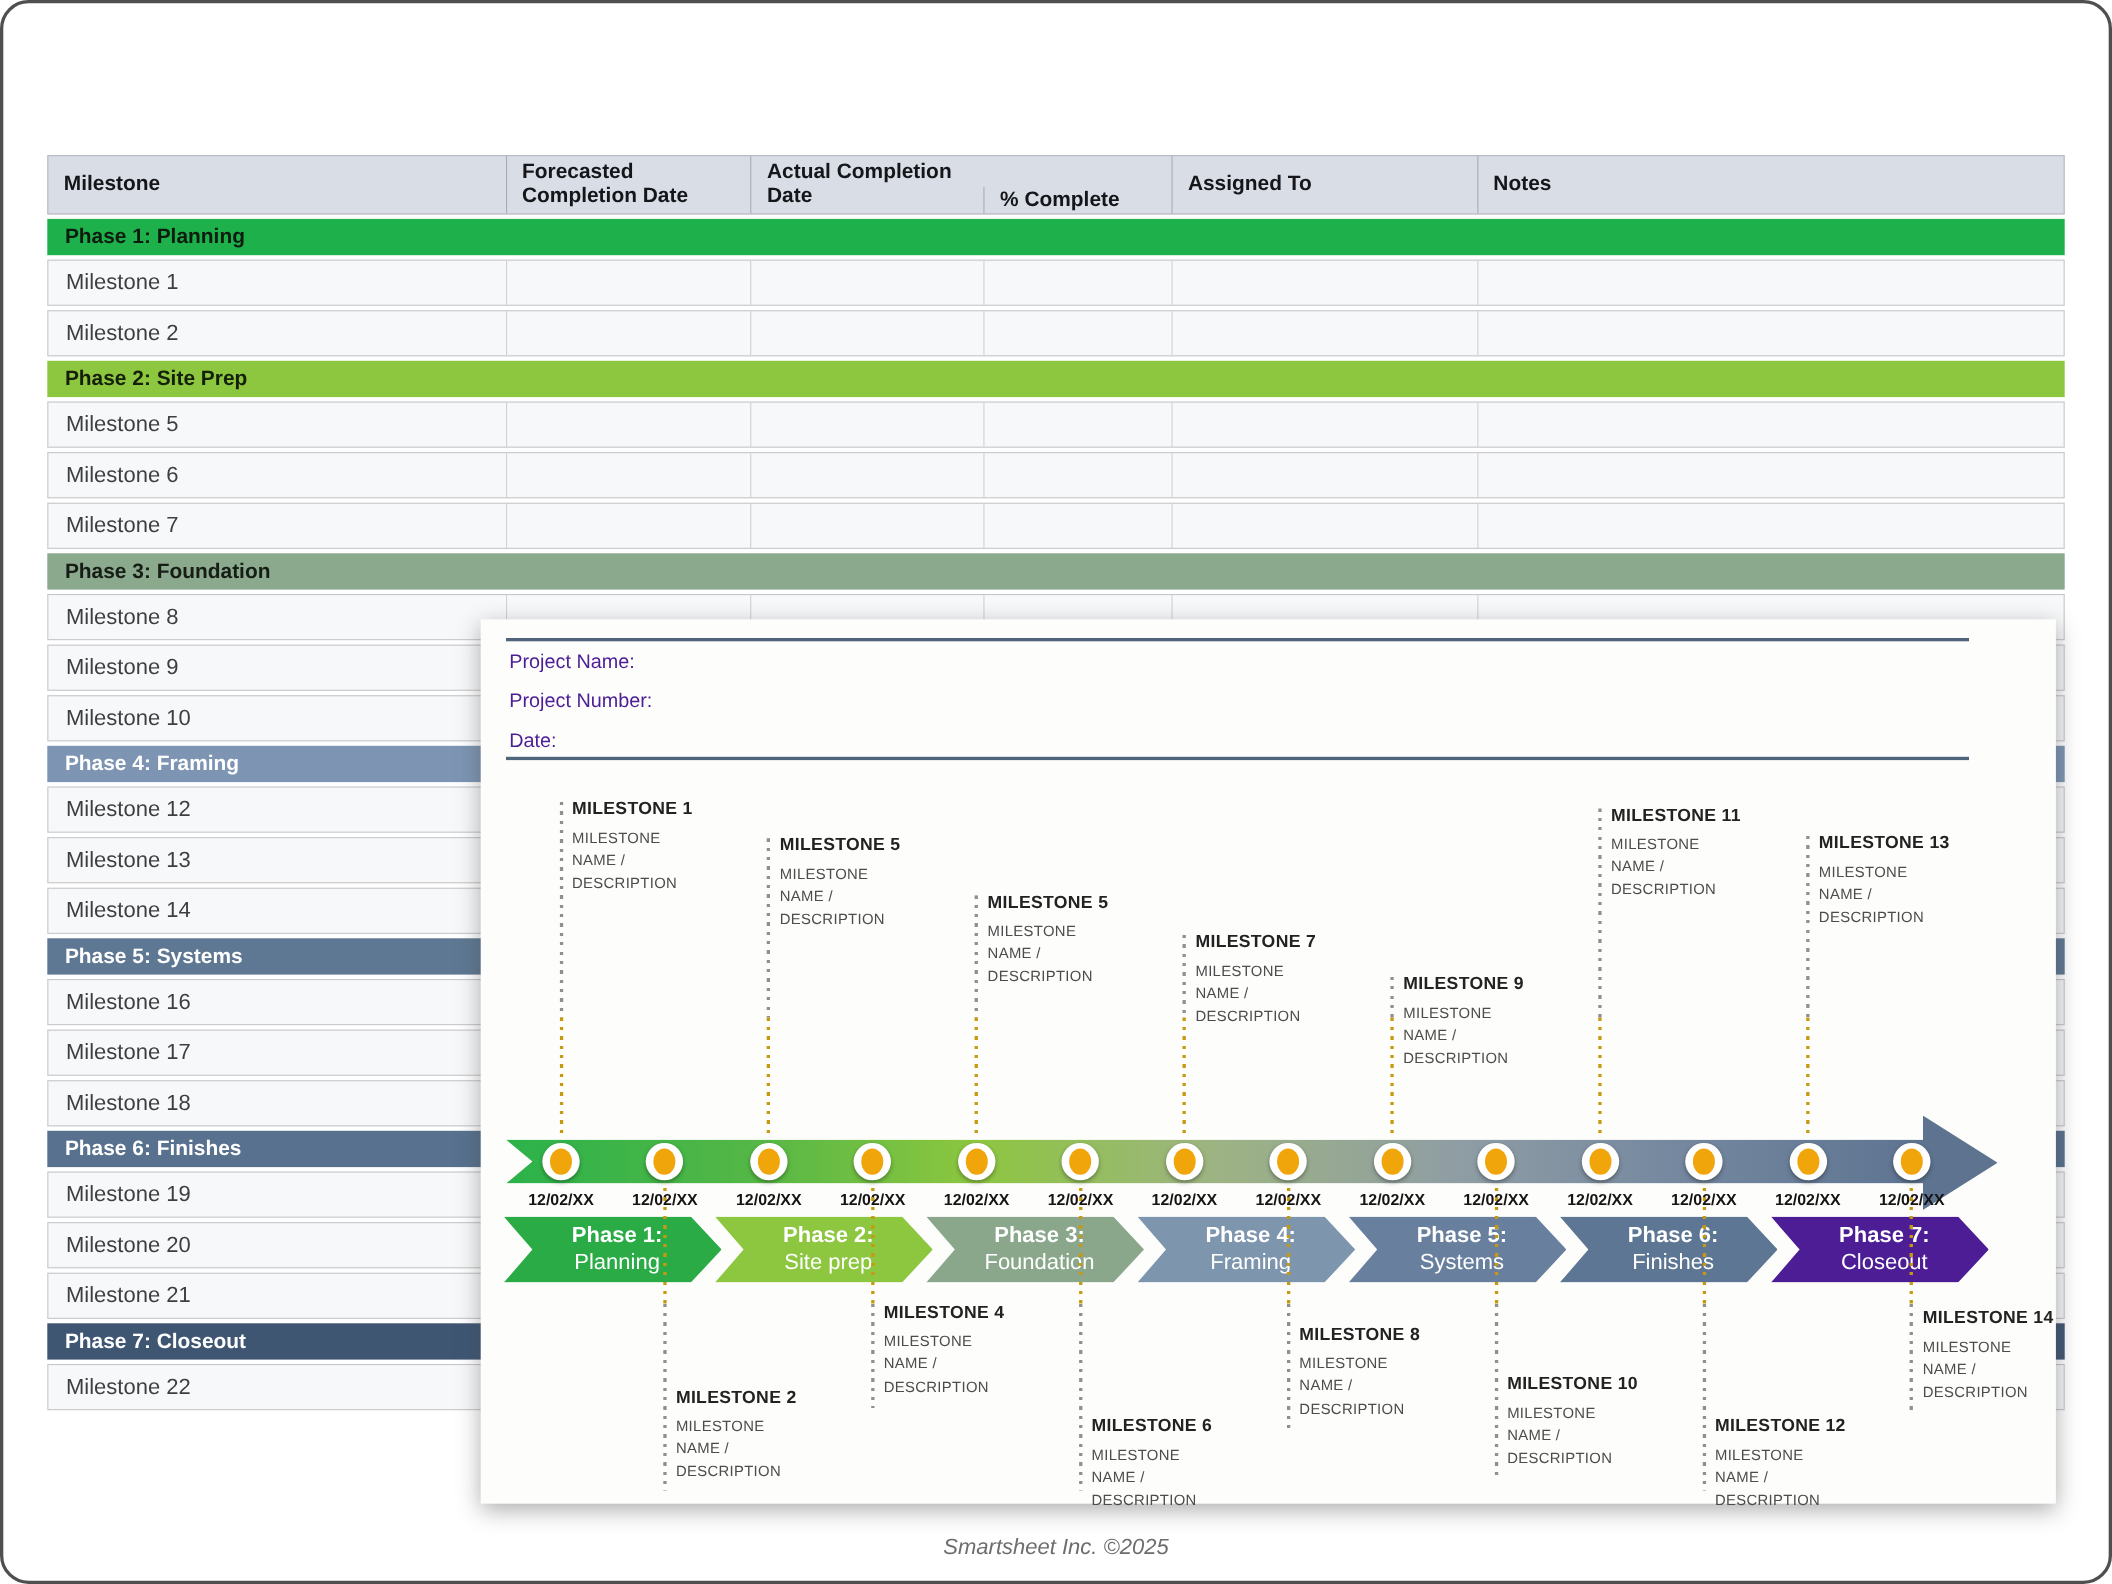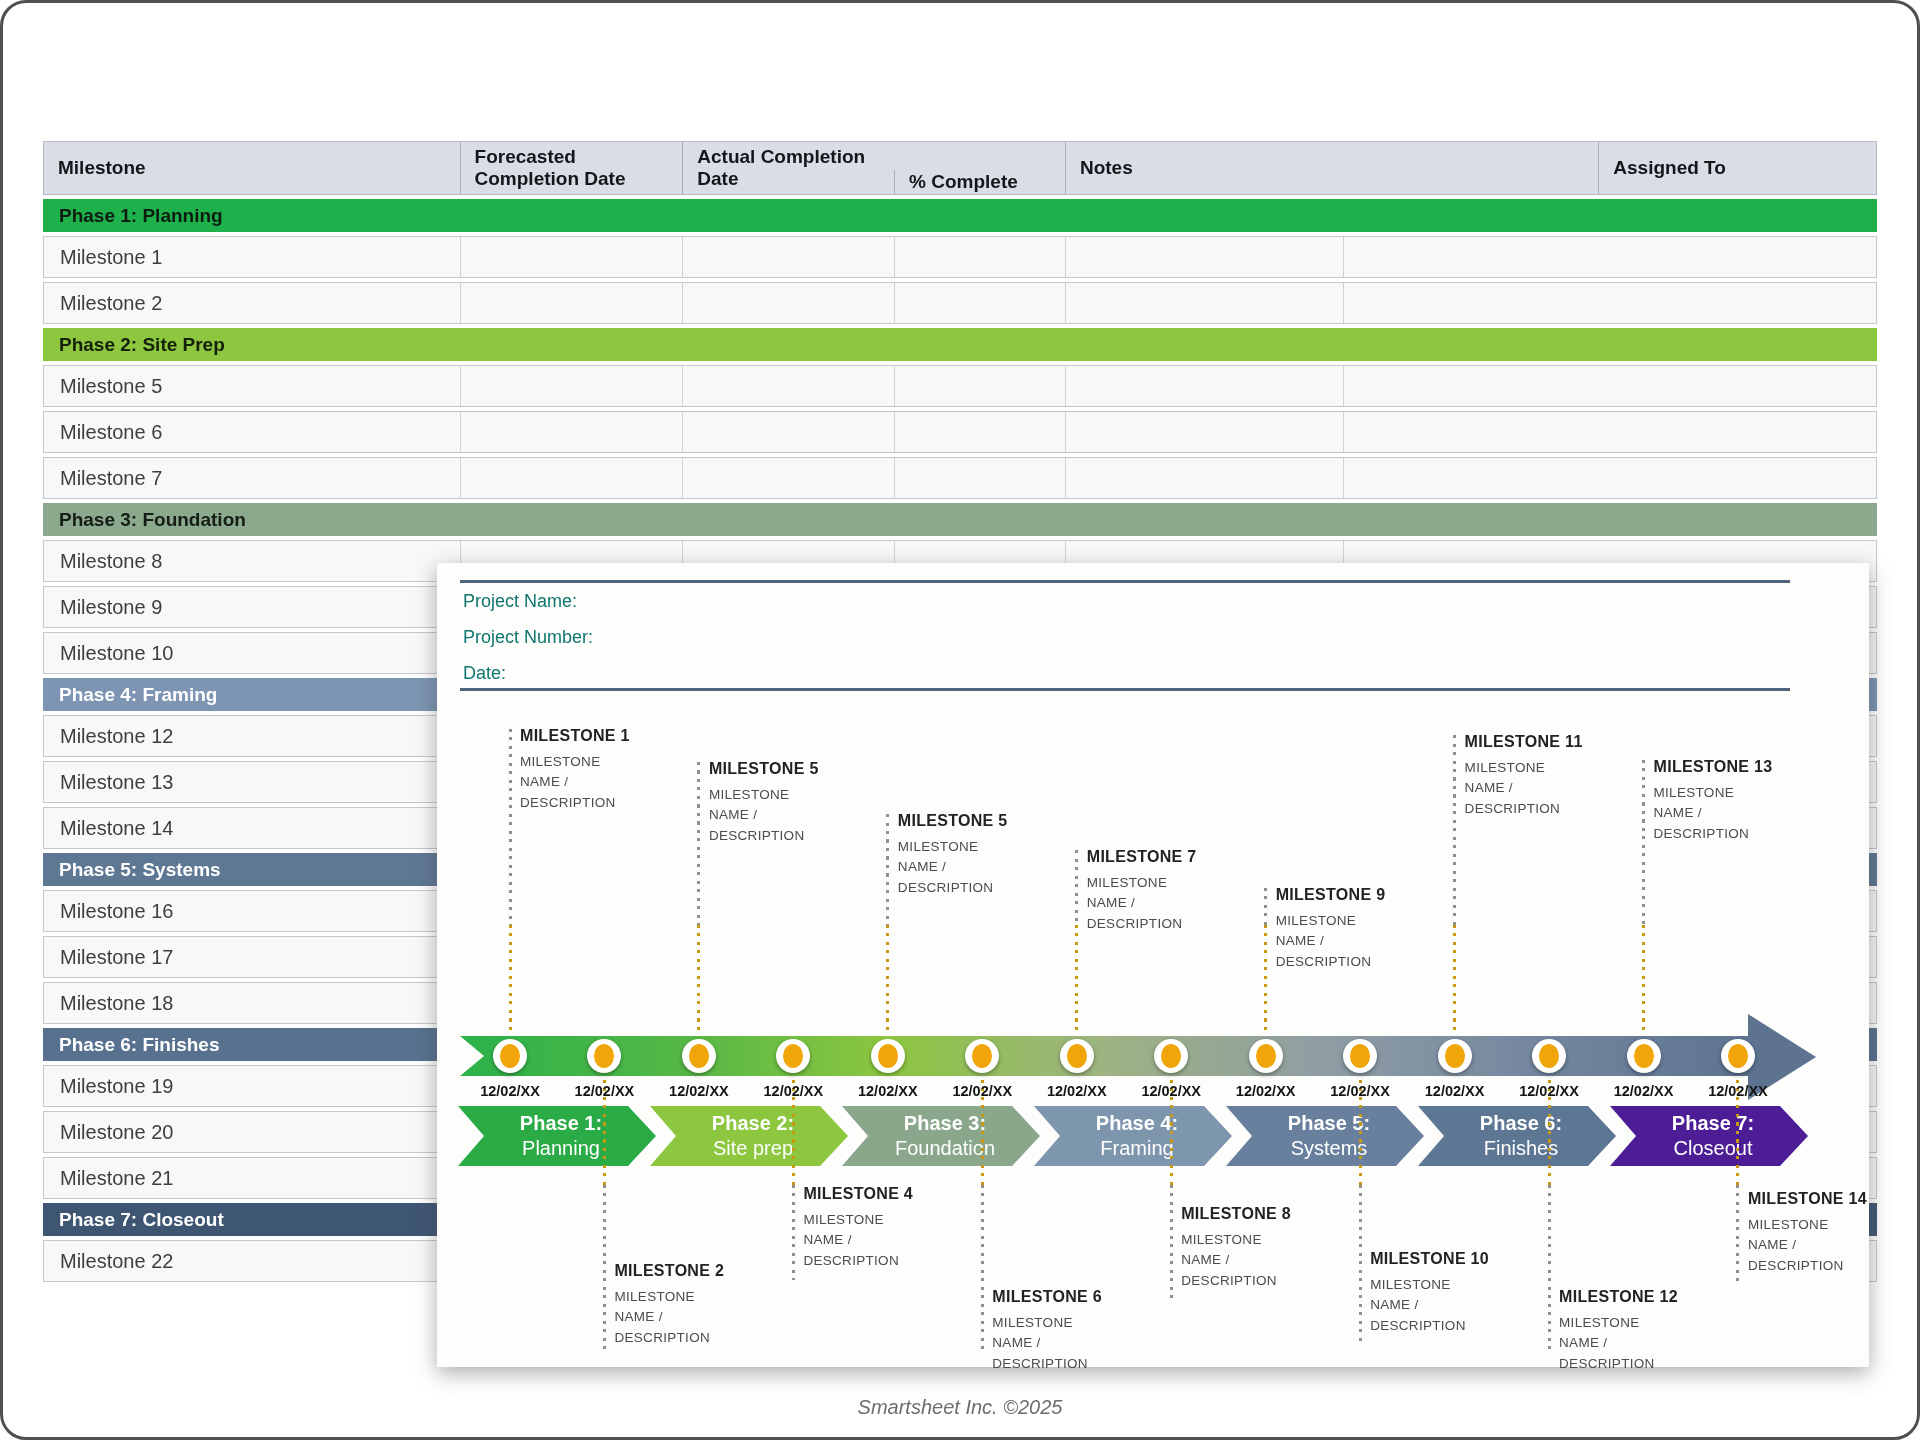--- a/index.html
+++ b/index.html
@@ -20,21 +20,21 @@
              padding-left:16px;font-weight:bold;font-size:19px;box-sizing:border-box;}
   .row-m{height:42px;margin-bottom:4px;display:flex;background:#f7f8f9;
          border:1px solid #c5c7ca;box-sizing:border-box;}
   .row-m .cell{border-left:1px solid #cfd1d4;box-sizing:border-box;height:100%;}
   .row-m .cell:first-child{border-left:none;display:flex;align-items:center;
          padding-left:16px;font-size:20px;color:#3d3e40;}
   
   .panel{position:absolute;left:437px;top:563px;width:1432px;height:804px;
          background:#fdfdfc;box-shadow:0 6px 20px rgba(70,70,70,.45);z-index:10;}
   .rule{position:absolute;left:23px;width:1330px;height:3px;background:#50657c;}
-  .pfield{position:absolute;left:26px;font-size:18px;color:#0f766e;}
+  .pfield{position:absolute;left:26px;font-size:18px;color:#4c1d95;}
   .band{position:absolute;left:23px;top:473px;width:1292px;height:40px;
         clip-path:polygon(0 0,100% 0,100% 100%,0 100%,24px 50%);}
   .bandhead{position:absolute;left:1311px;top:451px;width:68px;height:86px;
         background:#5d7390;clip-path:polygon(0 0,100% 50%,0 100%);}
   .circ{position:absolute;top:476px;width:34px;height:34px;border-radius:50%;
         background:#ffffff;box-shadow:0 2px 4px rgba(0,0,0,.35);
         display:flex;align-items:center;justify-content:center;}
   .circ span{display:block;width:20px;height:24px;border-radius:50%;background:#f0a50a;}
   .tdate{position:absolute;top:520px;width:90px;text-align:center;font-size:14.5px;
          font-weight:bold;color:#141414;}
@@ -57,22 +57,22 @@
 </head>
 <body>
 
 <div class="page">
 
   <div class="thead">
       <div class="th" style="width: 416px;">Milestone</div>
       <div class="th" style="width: 223px;">Forecasted Completion Date</div>
       <div class="th" style="width: 212px;">Actual Completion Date</div>
       <div class="th" style="width: 171px; margin-top: 28px;">% Complete</div>
+      <div class="th" style="width: 278px;">Assigned To</div>
       <div class="th" style="width: 534px;">Notes</div>
-      <div class="th" style="width: 278px;">Assigned To</div>
     </div>
   <div class="rows">
       <div class="row-phase" style="background: rgb(30, 177, 75); color: rgb(14, 28, 16);">Phase 1: Planning</div>
       <div class="row-m">
         <div class="cell" style="width: 416px;">Milestone 1</div>
         <div class="cell" style="width: 223px;"></div>
         <div class="cell" style="width: 212px;"></div>
         <div class="cell" style="width: 171px;"></div>
         <div class="cell" style="width: 278px;"></div>
         <div class="cell" style="width: 534px;"></div>

